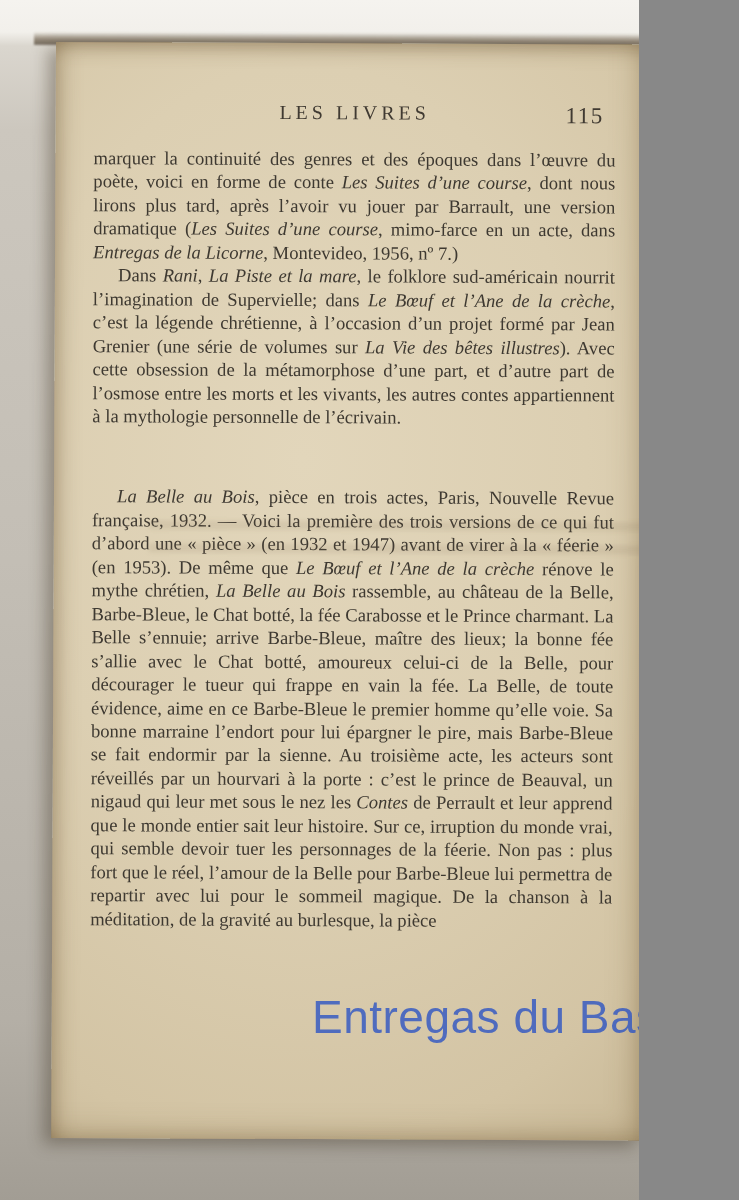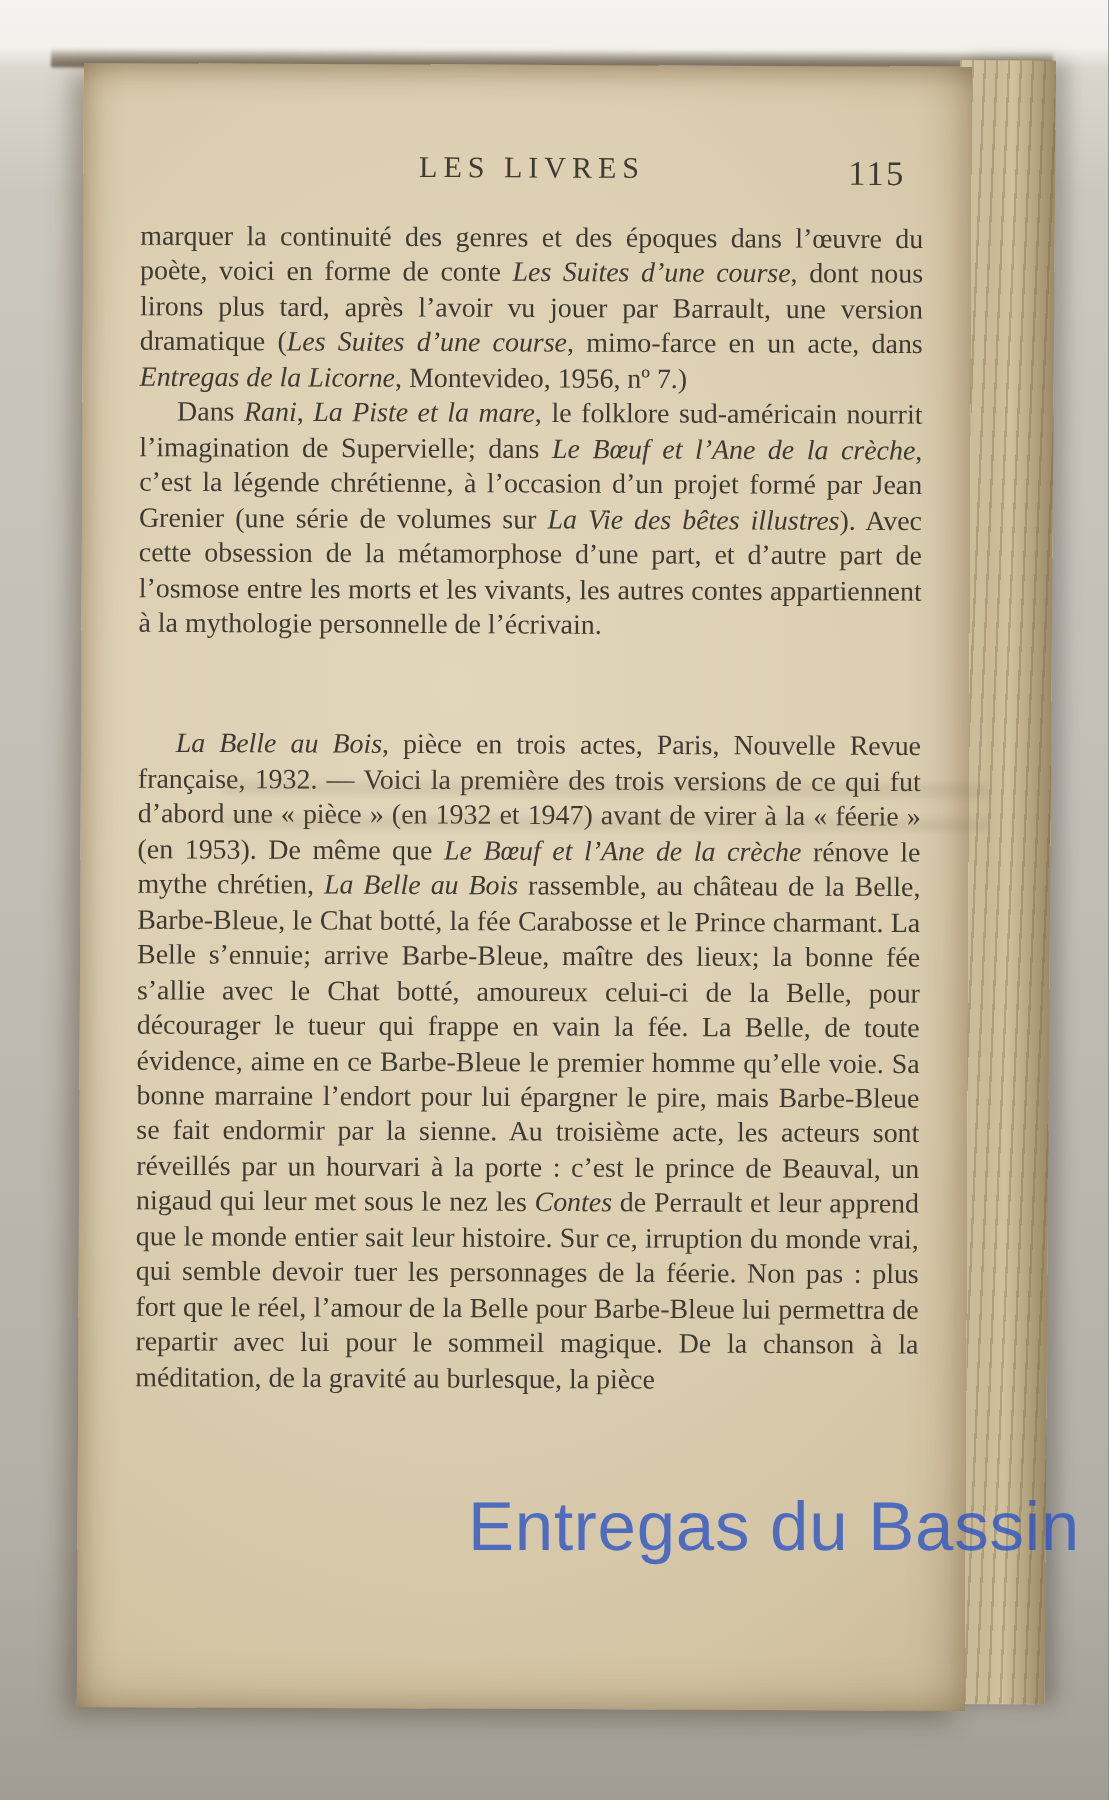--- a/index.html
+++ b/index.html
@@ -1,17 +1,17 @@
 <!DOCTYPE html>
 <html lang="fr"><head>
 <meta charset="utf-8">
 <style>
   html,body { margin:0; padding:0; background:#888; }
   .photo {
-    position:relative; width:739px; height:1200px; overflow:hidden;
+    position:relative; width:639px; height:1200px; overflow:hidden;
     font-family:"Liberation Serif", serif;
     background: linear-gradient(180deg,
       #f5f3ef 0px, #f2f0eb 32px, #dad6ce 46px, #ccc7be 130px,
       #c3beb5 560px, #b4afa6 1020px, #a29d94 1200px);
   }
   .top-seam {
     position:absolute; left:34px; top:33px; width:668px; height:13px;
     background:linear-gradient(180deg, rgba(70,52,28,0) 0%, rgba(74,56,30,0.5) 55%, rgba(44,31,14,0.6) 100%);
     filter:blur(1.2px); transform:rotate(0.2deg);
   }

